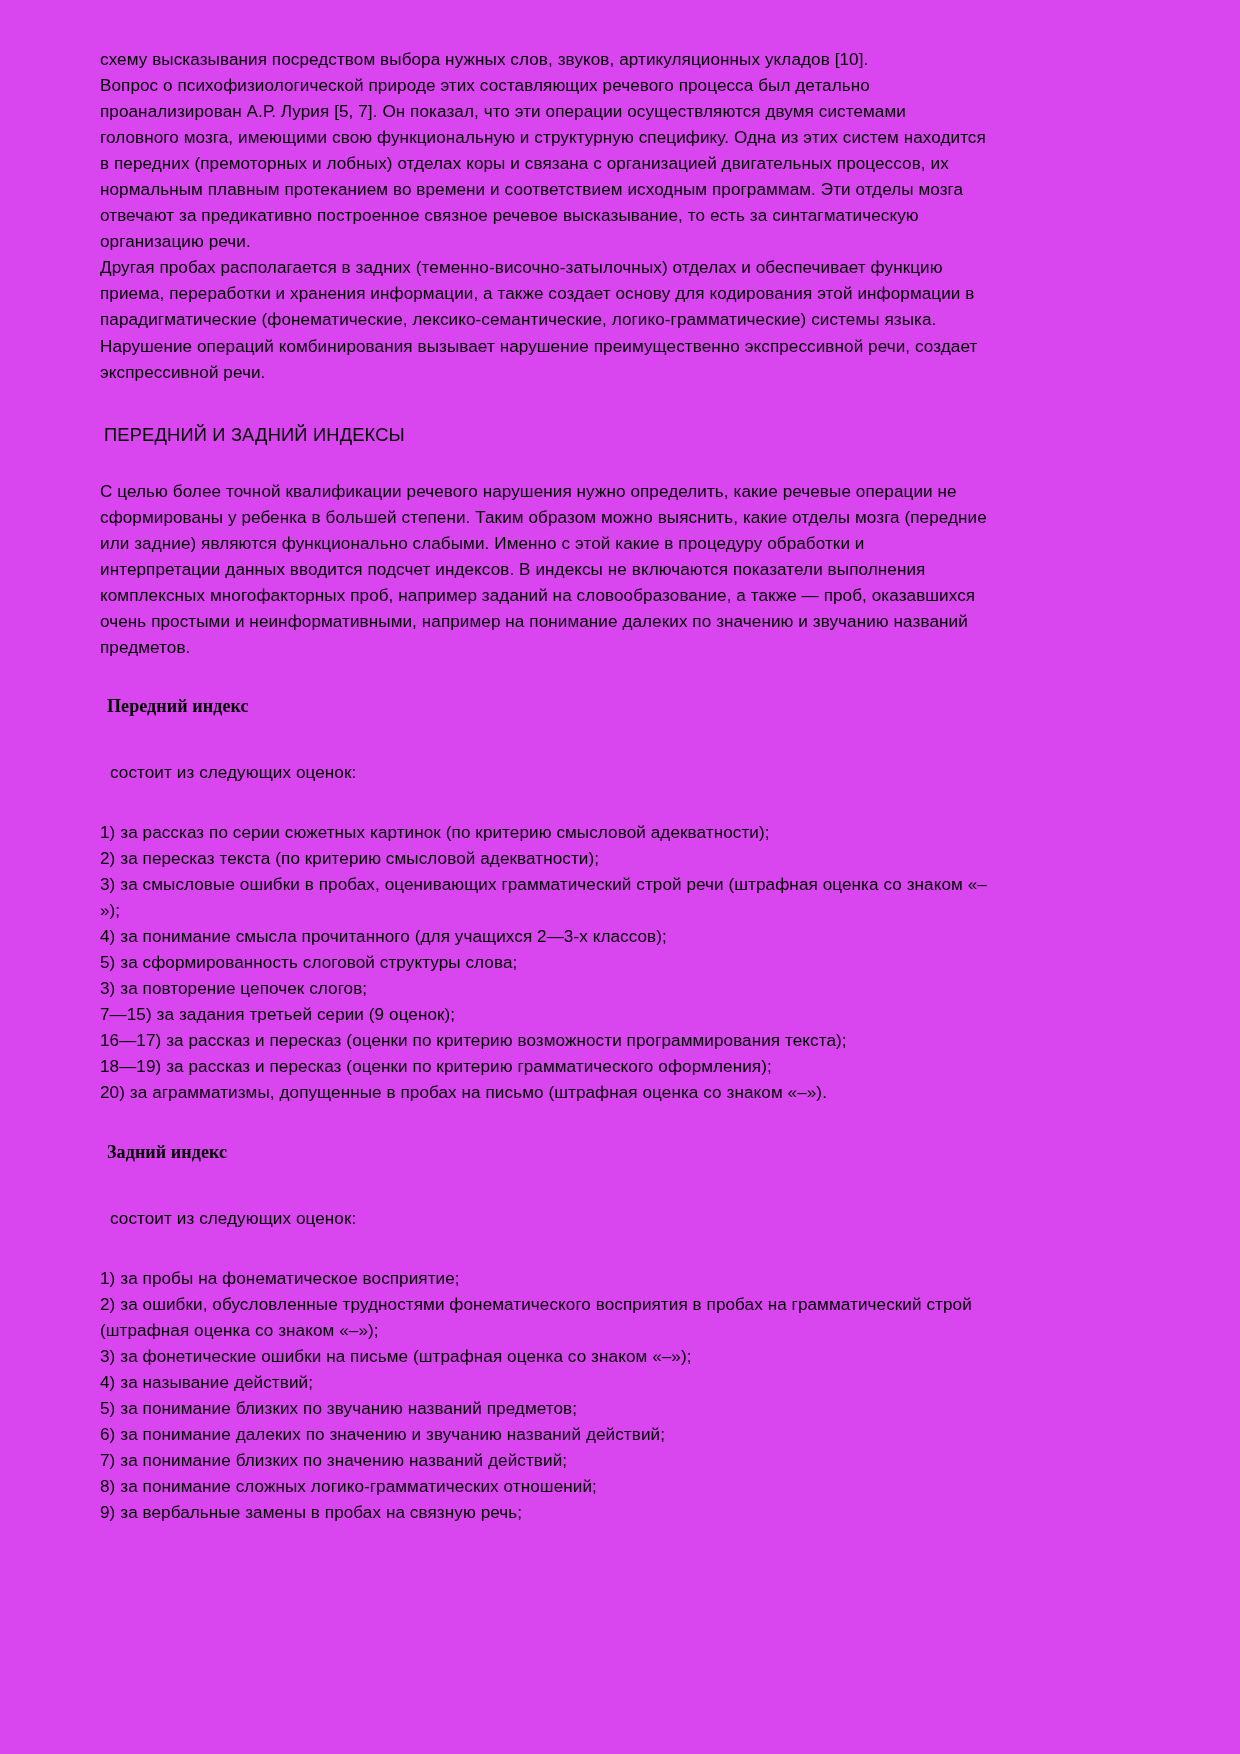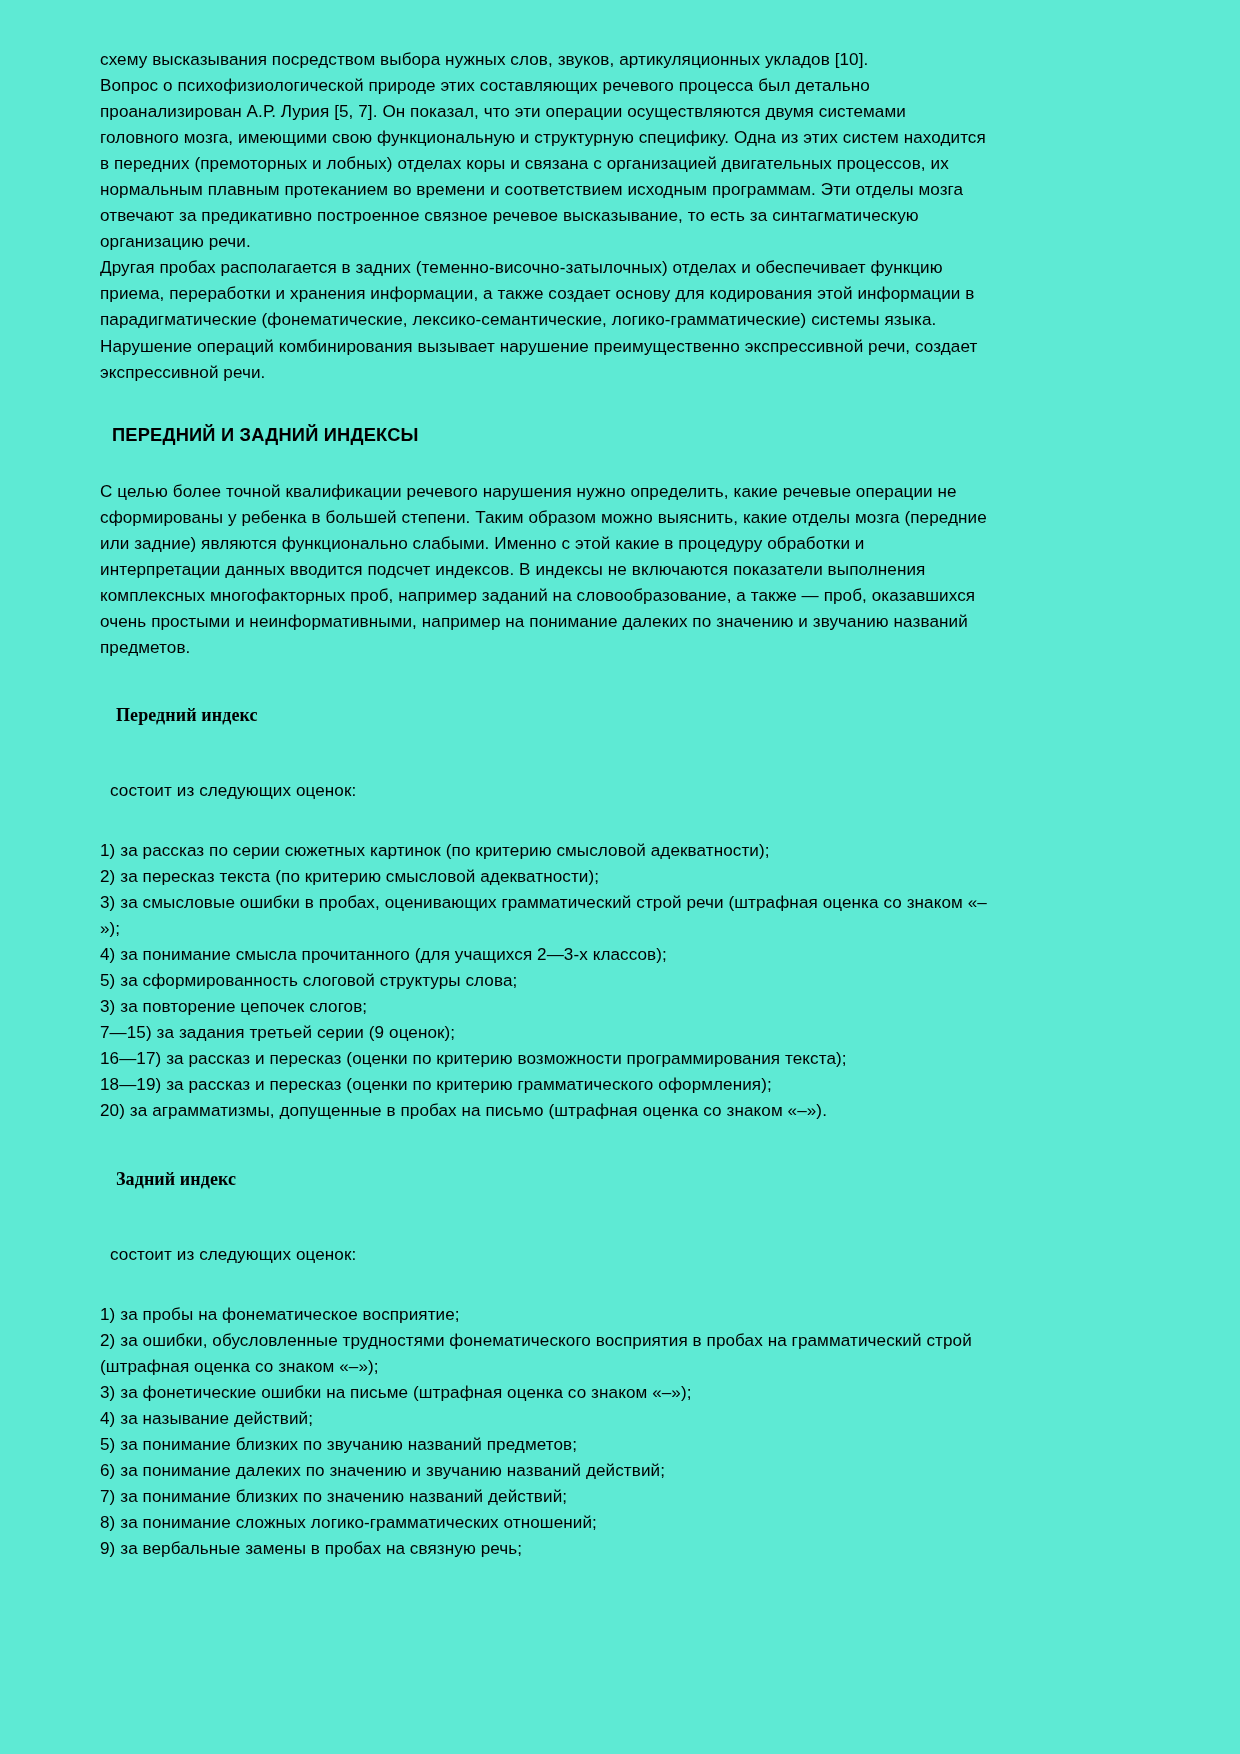--- a/index.html
+++ b/index.html
@@ -11,21 +11,21 @@
     width: 1240px;
     height: 1754px;
     font-family: "Liberation Sans", "DejaVu Sans", sans-serif;
     color: #000000;
     overflow: hidden;
   }
   .page {
     position: relative;
     width: 1240px;
     height: 1754px;
-    background: #5eead4;
+    background: #d946ef;
     box-sizing: border-box;
     padding: 47px 98px 16px 100px;
   }
   .flow {
     width: 1042px;
   }
   
   .para {
     font-size: 17.1px;
     line-height: 26.05px;
@@ -34,31 +34,31 @@
     margin: 0;
     white-space: normal;
   }
   .para .ln {
     display: block;
     white-space: pre;
   }
   .section-heading {
     font-size: 18.3px;
     line-height: 26px;
-    font-weight: bold;
+    font-weight: normal;
     letter-spacing: 0.01em;
-    margin: 36px 0 0 12px;
+    margin: 36px 0 0 4px;
   }
   .sub-heading {
     font-family: "Liberation Serif", "DejaVu Serif", serif;
     font-size: 18px;
     line-height: 25px;
     font-weight: bold;
     letter-spacing: 0.005em;
-    margin: 16px;
+    margin: 7px;
   }
   .gap-lg { height: 31px; }
   .gap-md { height: 26px; }
   .gap-sm { height: 24px; }
   .list {
     font-size: 17.1px;
     line-height: 26.05px;
     letter-spacing: 0.005em;
     margin: 0;
     padding: 0;

